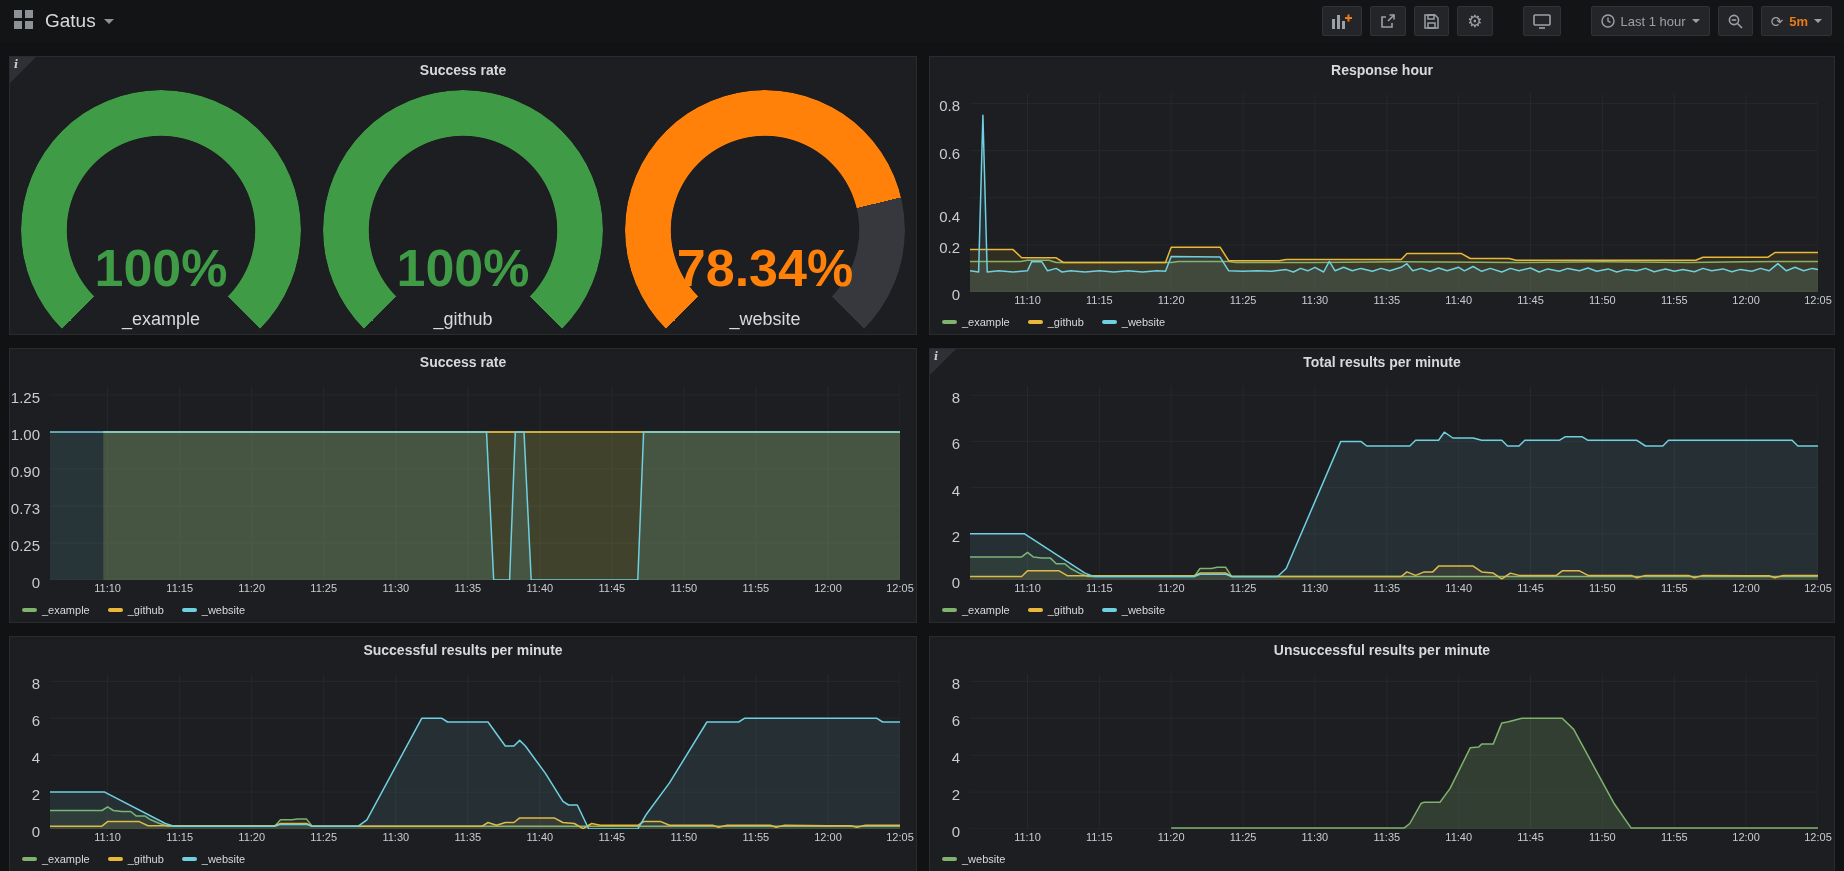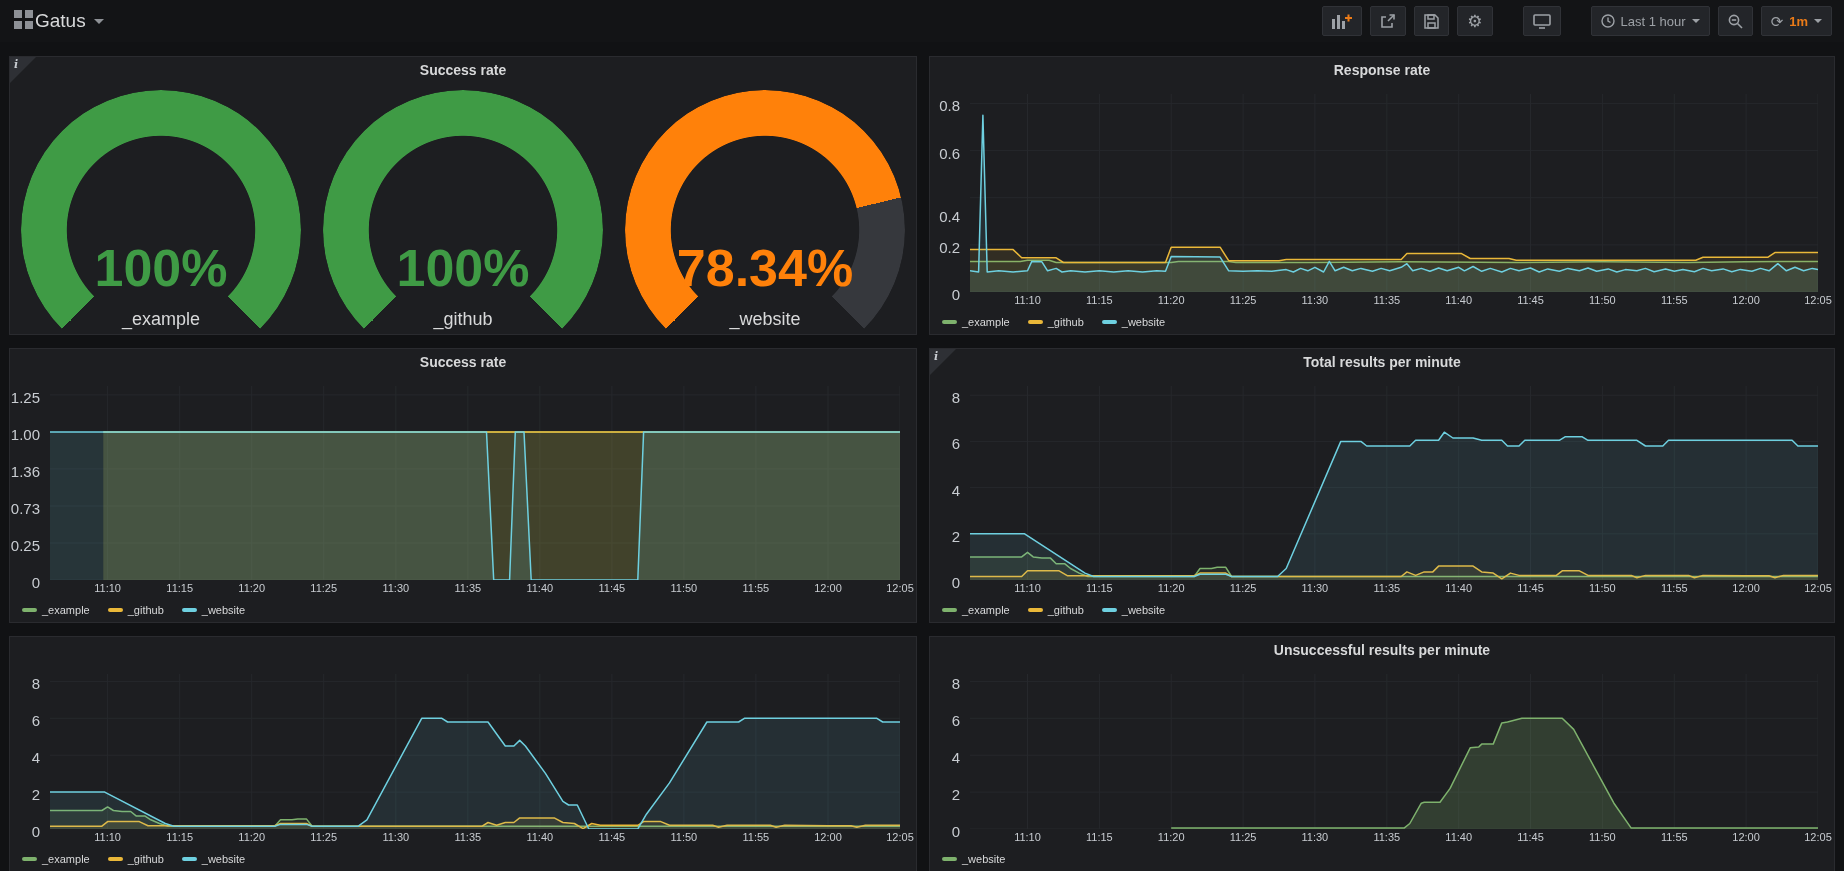--- a/index.html
+++ b/index.html
@@ -2,21 +2,21 @@
 <html><head>
 <meta charset="utf-8">
 <style>
   * { margin:0; padding:0; box-sizing:border-box; }
   html,body { width:1844px; height:871px; overflow:hidden; background:#111214;
     font-family:"Liberation Sans", sans-serif; color:#d8d9da; }
 
   
   .header { height:42px; display:flex; align-items:center; justify-content:space-between;
     padding:0 12px 0 14px; background:#131416; }
-  .hleft { display:flex; align-items:center; gap:2px; }
+  .hleft { display:flex; align-items:center; gap:12px; }
   .dash-title { font-size:19px; color:#d8d9da; display:flex; align-items:center; gap:8px; cursor:pointer; }
   .caret { width:0; height:0; border-left:5px solid transparent; border-right:5px solid transparent;
     border-top:5px solid #8e9196; display:inline-block; }
   .hright { display:flex; align-items:center; gap:8px; }
   .nav-btn { height:30px; min-width:34px; padding:0 9px; background:#232529; border:1px solid #303237;
     border-radius:2px; display:flex; align-items:center; justify-content:center; gap:6px;
     color:#9da1a6; font-size:13px; cursor:pointer; }
   .nav-btn svg { display:block; }
   .spacer { width:14px; }
   .orange { color:#eb7b18; font-weight:bold; }
@@ -122,21 +122,21 @@
     </div>
     <div class="nav-btn">
       <svg width="15" height="15" viewBox="0 0 15 15" fill="none" stroke="#9da1a6" stroke-width="1.6">
         <circle cx="6" cy="6" r="4.6"></circle>
           <line x1="9.5" y1="9.5" x2="14" y2="14"></line>
           <line x1="3.8" y1="6" x2="8.2" y2="6"></line>
       </svg>
     </div>
     <div class="nav-btn">
       <span style="font-size:15px;line-height:1;color:#9da1a6;">⟳</span>
-      <span class="orange">1m</span>
+      <span class="orange">5m</span>
       <span class="caret-sm"></span>
     </div>
   </div>
 </div>
 
 <div class="dash">
 
   <section class="panel">
     <div class="info-corner">
         <span>i</span>
@@ -161,21 +161,21 @@
         <div class="gauge-wrap">
             <div class="gauge-ring" style="background: conic-gradient(from 225deg, rgb(255, 129, 10) 0deg, rgb(255, 129, 10) 211.518deg, rgb(54, 56, 61) 211.518deg, rgb(54, 56, 61) 270deg, transparent 270deg, transparent 360deg);"></div>
           <div class="gauge-value" style="color: rgb(255, 129, 10);">78.34%</div>
         </div>
         <div class="gauge-label">_website</div>
       </div>
     </div>
   </section>
 
   <section class="panel">
-    <div class="panel-title">Response rate</div>
+    <div class="panel-title">Response hour</div>
     <div class="chart-body">
       <div class="yaxis">
           <div class="ytick" style="top:198.0px">0</div>
           <div class="ytick" style="top:150.9px">0.2</div>
           <div class="ytick" style="top:120px">0.4</div>
           <div class="ytick" style="top:56.6px">0.6</div>
           <div class="ytick" style="top:9.4px">0.8</div>
         </div>
       <div class="plot"><svg width="848" height="198">
             <line class="grid" x1="0" x2="848" y1="198.0" y2="198.0"></line>
@@ -233,21 +233,21 @@
     </div>
   </section>
 
   <section class="panel">
     <div class="panel-title">Success rate</div>
     <div class="chart-body">
       <div class="yaxis">
           <div class="ytick" style="top:194.0px">0</div>
           <div class="ytick" style="top:157.0px">0.25</div>
           <div class="ytick" style="top:120.0px">0.73</div>
-          <div class="ytick" style="top:82.9px">1.36</div>
+          <div class="ytick" style="top:82.9px">0.90</div>
           <div class="ytick" style="top:45.9px">1.00</div>
           <div class="ytick" style="top:8.9px">1.25</div>
         </div>
       <div class="plot"><svg width="850" height="194">
             <line class="grid" x1="0" x2="850" y1="194.0" y2="194.0"></line>
             <line class="grid" x1="0" x2="850" y1="157.0" y2="157.0"></line>
             <line class="grid" x1="0" x2="850" y1="120.0" y2="120.0"></line>
             <line class="grid" x1="0" x2="850" y1="82.9" y2="82.9"></line>
             <line class="grid" x1="0" x2="850" y1="45.9" y2="45.9"></line>
             <line class="grid" x1="0" x2="850" y1="8.9" y2="8.9"></line>
@@ -364,20 +364,21 @@
           </span>
           <span class="legend-item">
             <span class="legend-swatch" style="background:#6ED0E0"></span>
             <span>_website</span>
           </span>
         </div>
     </div>
   </section>
 
   <section class="panel">
+    <div class="panel-title">Successful results per minute</div>
     <div class="chart-body">
       <div class="yaxis">
           <div class="ytick" style="top:155.0px">0</div>
           <div class="ytick" style="top:118.1px">2</div>
           <div class="ytick" style="top:81.2px">4</div>
           <div class="ytick" style="top:44.3px">6</div>
           <div class="ytick" style="top:7.4px">8</div>
         </div>
       <div class="plot"><svg width="850" height="155">
             <line class="grid" x1="0" x2="850" y1="155.0" y2="155.0"></line>

